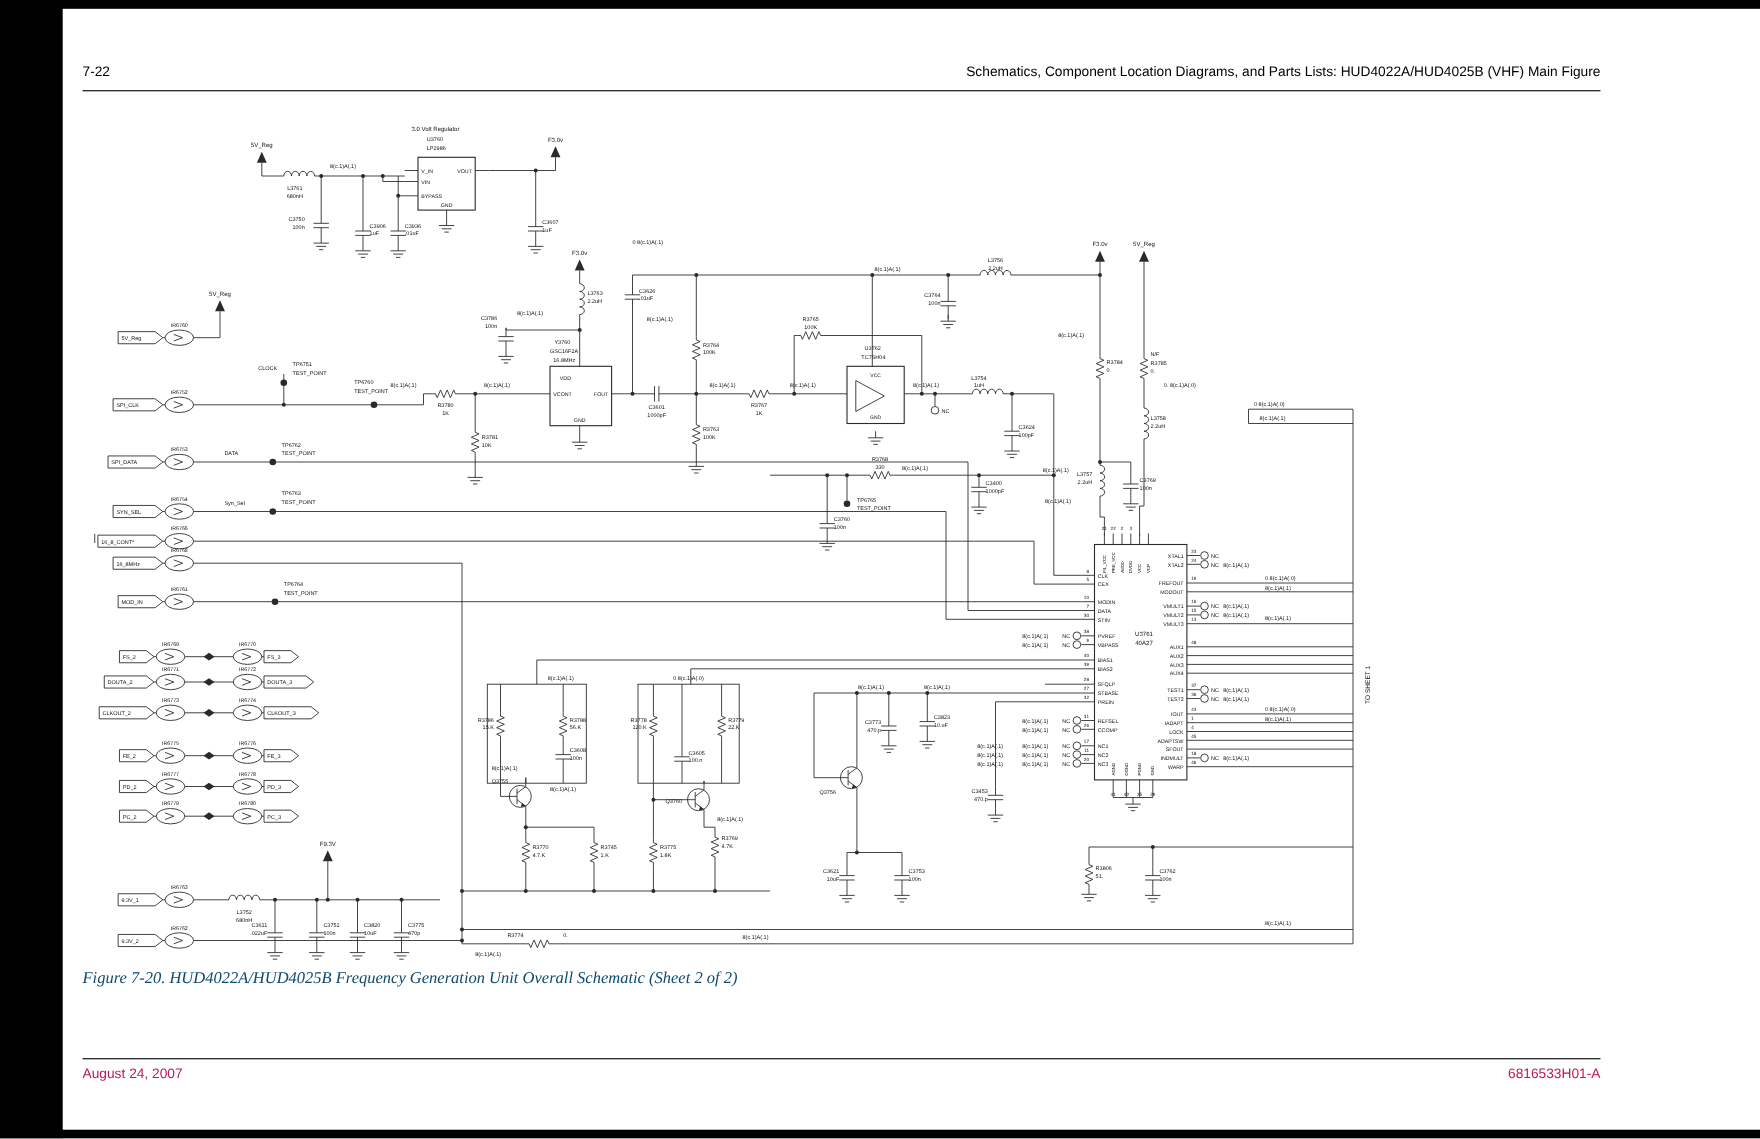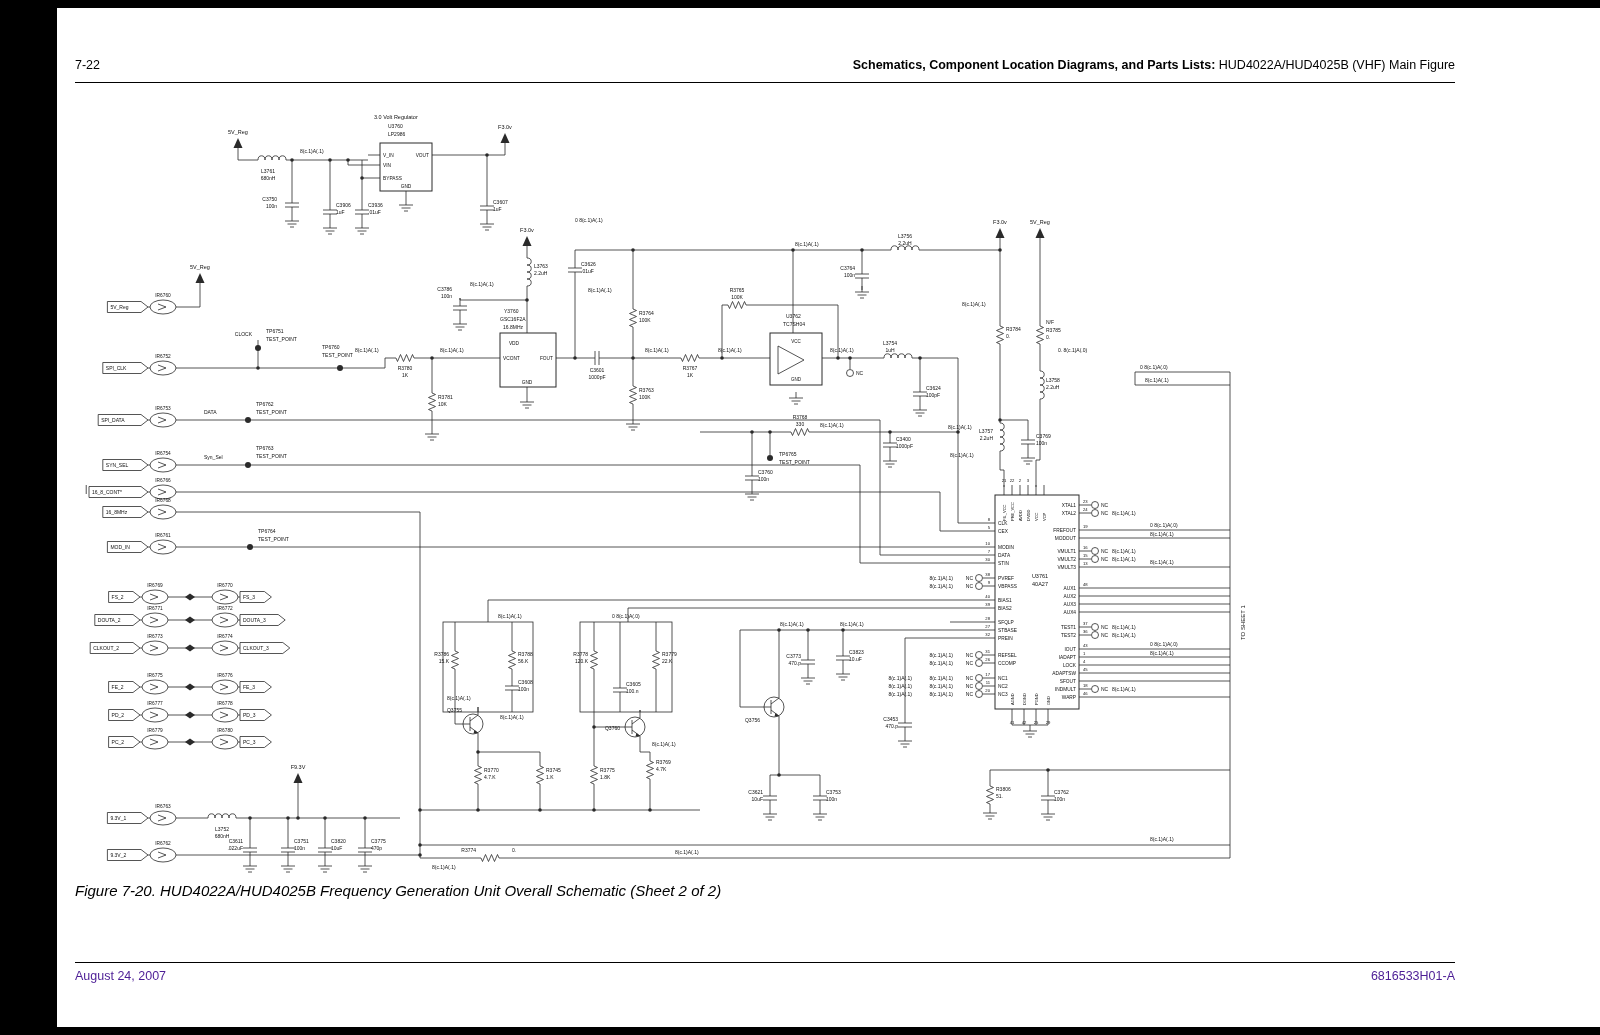--- a/index.html
+++ b/index.html
@@ -4,23 +4,23 @@
 <style>
   html,body{margin:0;padding:0;background:#888;}
   .page{position:relative;width:1600px;height:1035px;background:#fff;font-family:"Liberation Sans",sans-serif;overflow:hidden;padding-left:24px;}
   .bar{position:absolute;background:#000;}
   .bar.left{left:0;top:0;width:57px;height:1035px;}
   .bar.right{right:0;top:0;width:18px;height:1035px;}
   .bar.top{left:0;top:0;width:1600px;height:8px;}
   .bar.bottom{left:0;bottom:0;width:1600px;height:8px;}
   .header{position:absolute;left:75px;top:58px;width:1380px;display:flex;justify-content:space-between;align-items:baseline;font-size:12.5px;color:#000;}
   .header .rule{position:absolute;left:0;top:24px;width:100%;border-bottom:1.6px solid #000;}
-  .header b{font-weight:bold;margin-top:48px;}
-  .footer{position:absolute;left:75px;top:962px;width:1380px;display:flex;justify-content:space-between;font-size:12.5px;color:#4c1d95;border-top:1.6px solid #000;padding-top:6px;}
-  .caption{position:absolute;left:75px;top:882px;font-size:15px;font-style:italic;color:#000000;}
+  .header b{font-weight:normal;margin-top:48px;}
+  .footer{position:absolute;left:75px;top:962px;width:1380px;display:flex;justify-content:space-between;font-size:12.5px;color:#be185d;border-top:1.6px solid #000;padding-top:6px;}
+  .caption{position:absolute;left:75px;top:882px;font-size:15px;font-style:italic;color:#0c4a6e;font-family:Liberation Serif, serif;}
   svg.schem{position:absolute;left:0;top:0;}
   text{font-family:"Liberation Sans",sans-serif;}
 </style>
 </head>
 <body>
 
 <div class="page">
   <div class="bar left"></div>
   <div class="bar right"></div>
   <div class="bar top"></div>

